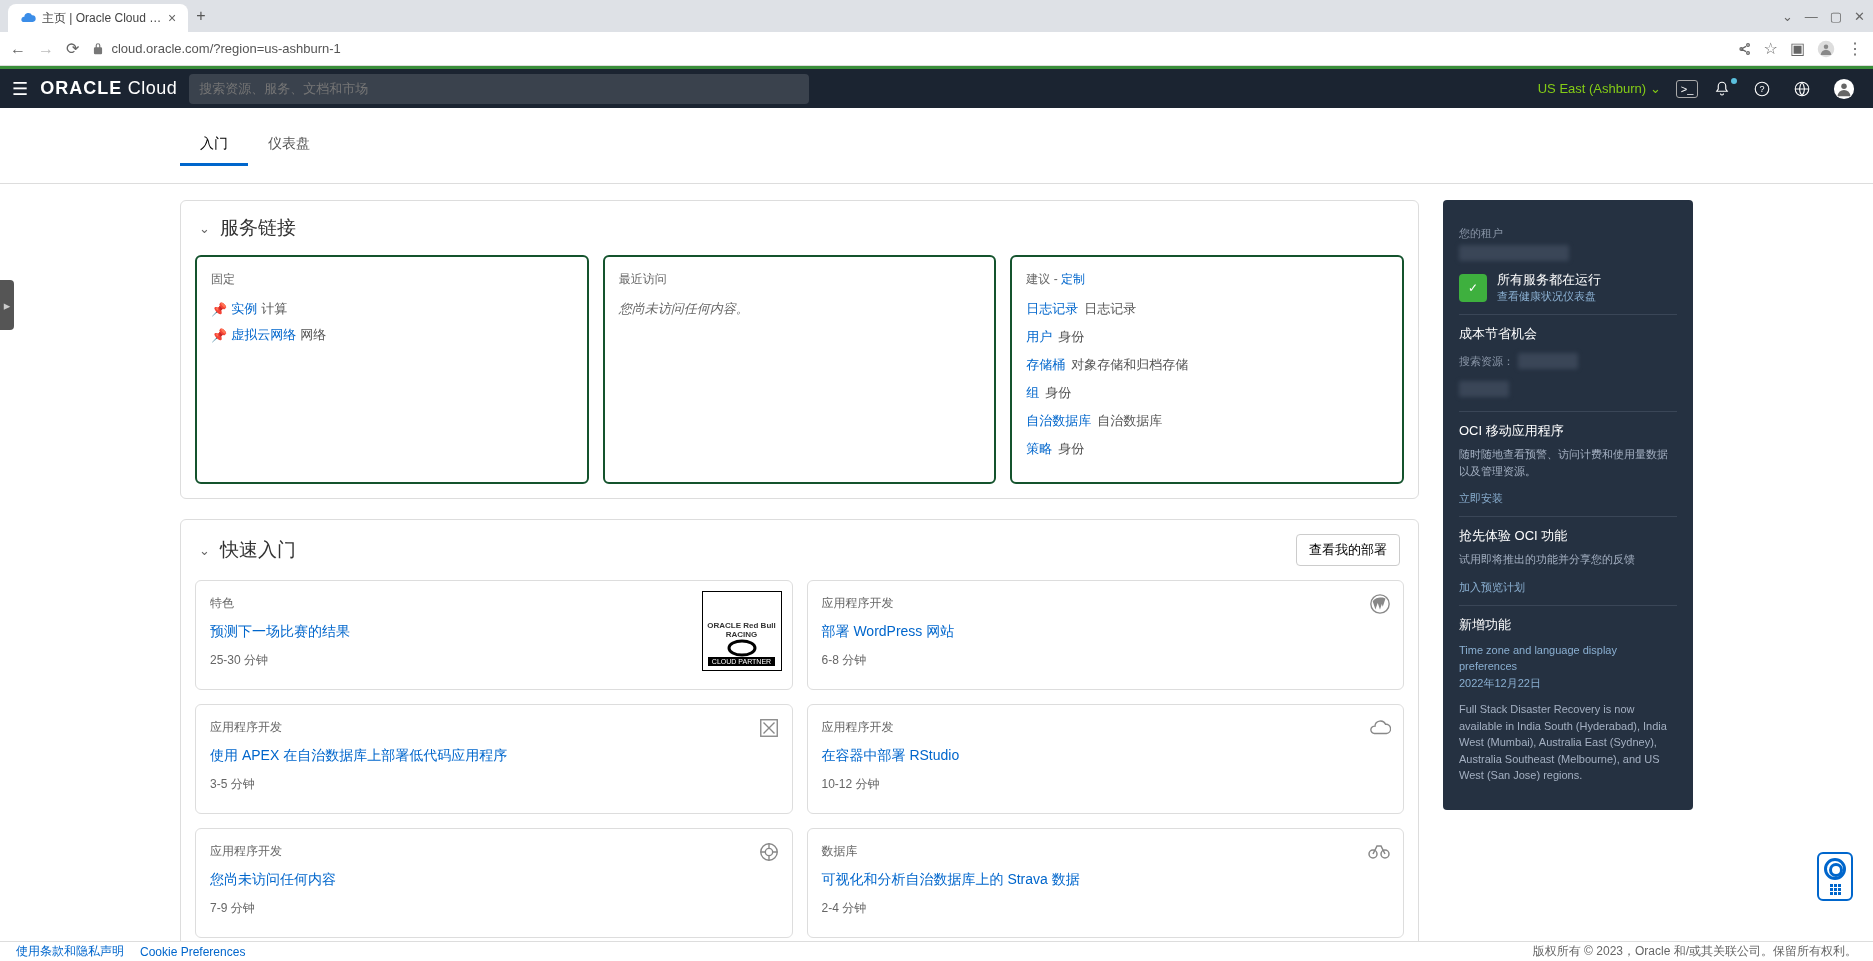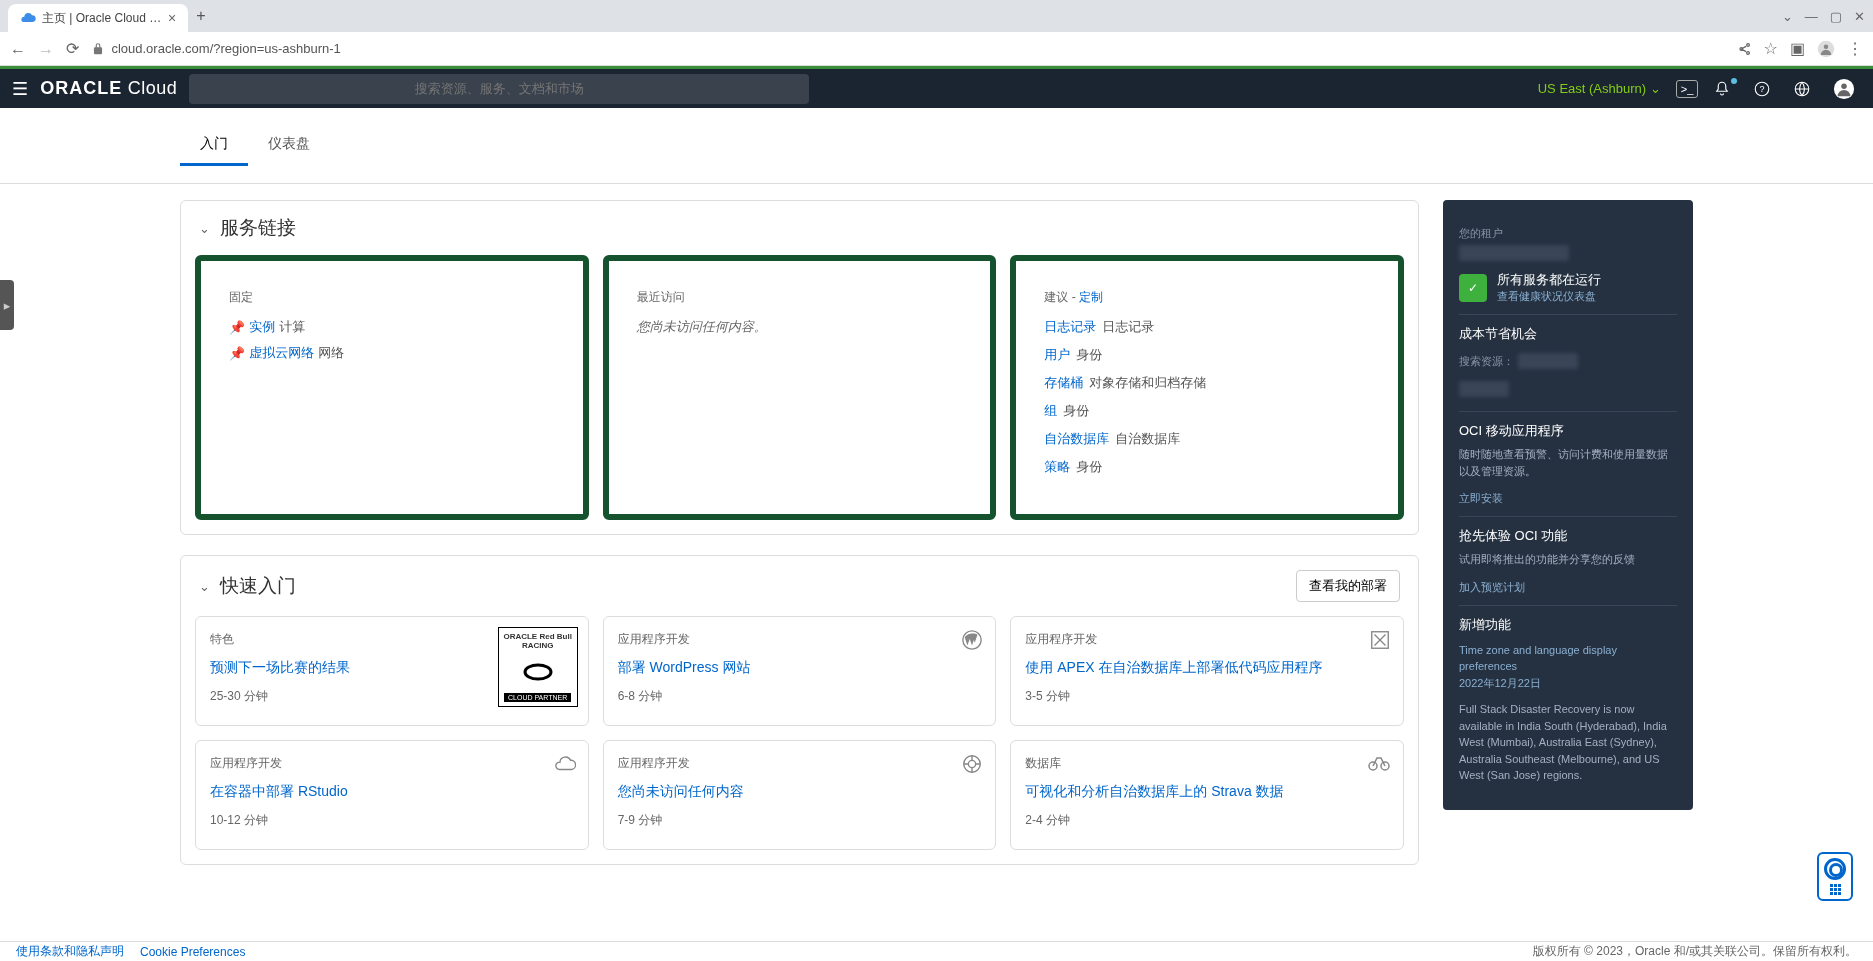--- a/index.html
+++ b/index.html
@@ -18,21 +18,21 @@
 .nav-btn { color: #666; cursor: pointer; font-size: 16px; }
 .url-bar { flex: 1; display: flex; align-items: center; gap: 6px; color: #555; font-size: 13px; }
 .lock-icon { color: #777; }
 
 
 .oracle-header { background: #1b2431; height: 42px; display: flex; align-items: center; padding: 0 12px; gap: 12px; border-top: 3px solid #3a8f3a; }
 .hamburger { color: #fff; cursor: pointer; font-size: 18px; }
 .oracle-logo { color: #fff; font-size: 18px; font-weight: 300; letter-spacing: 0.5px; }
 .oracle-logo b { font-weight: 700; letter-spacing: 1px; }
 .search-box { flex: 0 0 620px; }
-.search-box input { width: 100%; height: 30px; background: #3a424d; border: none; border-radius: 4px; padding: 0 10px; color: #999; font-size: 13px; text-align: center; }
+.search-box input { width: 100%; height: 30px; background: #3a424d; border: none; border-radius: 4px; padding: 0 10px; color: #999; font-size: 13px; }
 .header-spacer { flex: 1; }
 .region-selector { color: #84cc16; font-size: 13px; cursor: pointer; display: flex; align-items: center; gap: 4px; }
 .header-icon { color: #fff; cursor: pointer; width: 28px; text-align: center; position: relative; }
 .dev-tools-icon { border: 1px solid #aaa; border-radius: 3px; padding: 2px 4px; font-size: 11px; }
 
 
 .page-tabs { display: flex; gap: 0; padding: 17px 180px; border-bottom: 1px solid #ddd; background: #fff; }
 .page-tab { padding: 10px 20px; cursor: pointer; color: #555; font-size: 14px; }
 .page-tab.active { color: #000; border-bottom: 3px solid #0066cc; }
 
@@ -43,37 +43,37 @@
 
 
 .panel { border: 1px solid #ddd; border-radius: 6px; margin-bottom: 20px; }
 .panel-header { display: flex; align-items: center; padding: 14px 18px; gap: 10px; }
 .panel-title { font-size: 19px; font-weight: 400; }
 .chevron { color: #666; cursor: pointer; }
 .panel-header-btn { margin-left: auto; padding: 6px 12px; border: 1px solid #ccc; border-radius: 4px; background: #fff; cursor: pointer; font-size: 13px; }
 
 
 .service-cards { display: flex; gap: 14px; padding: 0 14px 14px; }
-.service-card { flex: 1; border: 6px solid #14532d; border-radius: 6px; padding: 28px; min-height: 180px; }
+.service-card { flex: 1; border: 2px solid #14532d; border-radius: 6px; padding: 14px; min-height: 180px; }
 .card-label { font-size: 12px; color: #666; margin-bottom: 12px; }
 .pin-item { display: flex; align-items: center; gap: 4px; margin-bottom: 8px; font-size: 13px; }
 .pin-icon { color: #0066cc; }
 .link-text { color: #0066cc; cursor: pointer; }
 .sub-text { color: #555; }
 .empty-text { font-style: italic; color: #666; font-size: 13px; }
 .suggest-row { display: flex; gap: 6px; margin-bottom: 10px; font-size: 13px; }
 
 
-.qs-grid { display: grid; grid-template-columns: 1fr 1fr 1fr; gap: 14px; padding: 0 14px 14px; }
+.qs-grid { display: grid; grid-template-columns: 1fr 1fr; gap: 14px; padding: 0 14px 14px; }
 .qs-card { border: 1px solid #ddd; border-radius: 6px; padding: 14px; position: relative; min-height: 110px; }
 .qs-category { font-size: 12px; color: #666; margin-bottom: 10px; }
 .qs-title { color: #0066cc; font-size: 14px; margin-bottom: 10px; cursor: pointer; line-height: 1.4; }
 .qs-time { font-size: 12px; color: #666; }
 .qs-icon { position: absolute; top: 12px; right: 12px; color: #888; font-size: 20px; }
-.qs-img-box { position: absolute; top: 10px; right: 10px; width: 80px; height: 80px; border: 1px solid #000; display: flex; flex-direction: column; align-items: center; justify-content: space-between; padding: 4px; font-size: 8px; text-align: center; }
+.qs-img-box { position: absolute; top: 10px; right: 10px; width: 80px; height: 80px; border: 1px solid #000; display: flex; flex-direction: column; align-items: center; justify-content: flex-end; padding: 4px; font-size: 8px; text-align: center; }
 
 
 .right-col .section { padding: 10px 0; border-bottom: 1px solid #3a4657; }
 .right-col .section:last-child { border-bottom: none; }
 .right-col .tenant-label { font-size: 11px; color: #8a96a8; }
 .right-col .blurred { background: #3a4657; height: 16px; width: 110px; border-radius: 2px; margin: 4px 0; filter: blur(2px); }
 .status-row { display: flex; align-items: center; gap: 10px; margin-top: 10px; }
 .status-badge { width: 28px; height: 28px; background: #3eb03e; border-radius: 4px; display: flex; align-items: center; justify-content: center; color: #fff; }
 .status-text { font-size: 13px; color: #fff; }
 .status-link { font-size: 11px; color: #8aafd1; cursor: pointer; }

